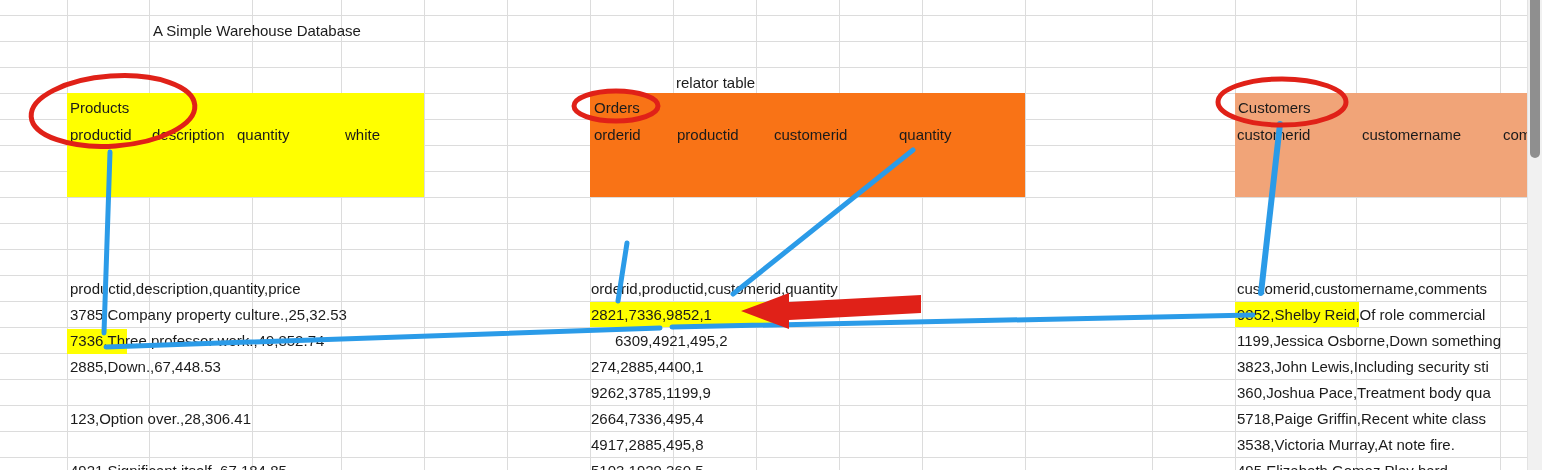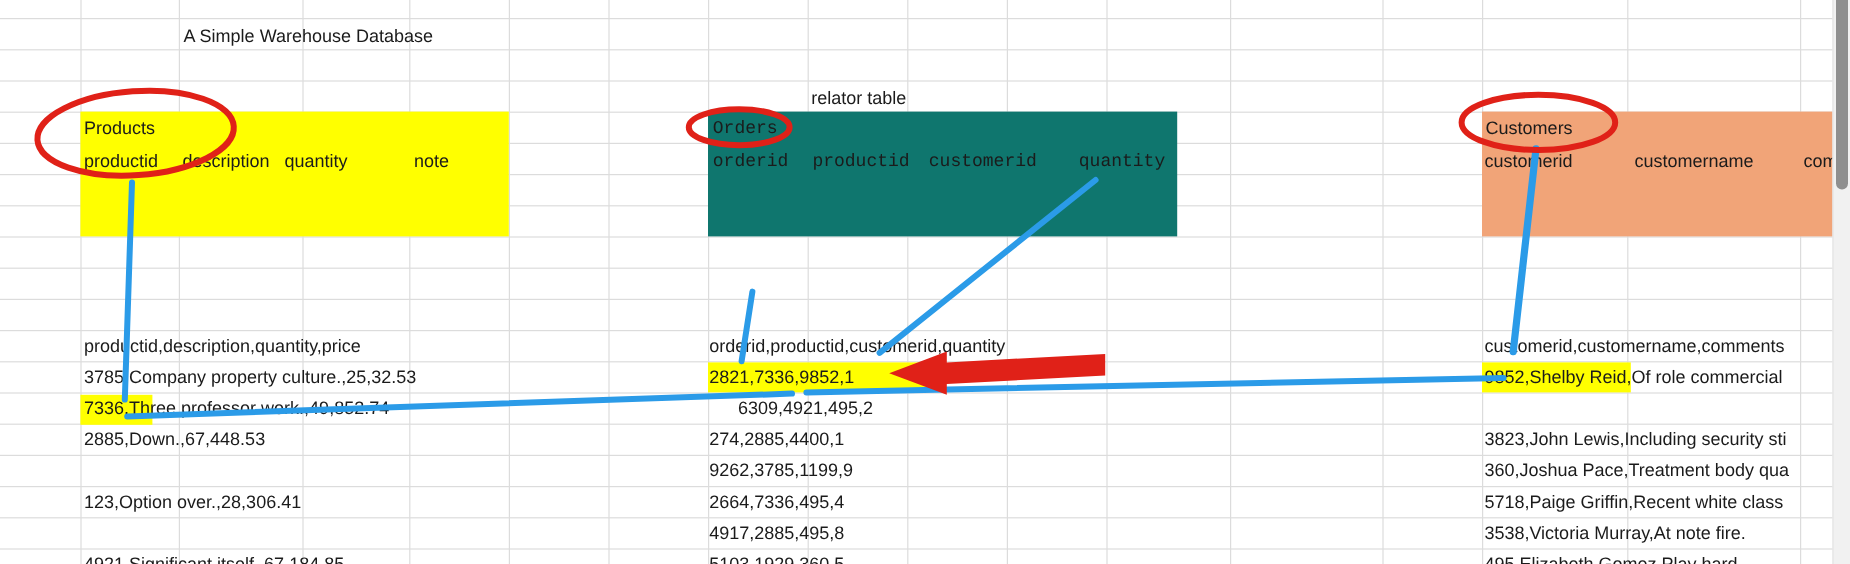--- a/index.html
+++ b/index.html
@@ -62,24 +62,24 @@
       <div class="gridline" data-interactable="false" style="left: 0px; top: 405px; width: 1528px; height: 1px;"></div>
       <div class="gridline" data-interactable="false" style="left: 0px; top: 431px; width: 1528px; height: 1px;"></div>
       <div class="gridline" data-interactable="false" style="left: 0px; top: 457px; width: 1528px; height: 1px;"></div>
     </div>
 
   <div class="block" data-interactable="true" style="left:67px;width:357px;background:#ffff00;">
     <span class="block-label" data-interactable="false" style="left:3px;">Products</span>
     <span class="col-head" data-interactable="false" style="left:3px;width:80px;">productid</span>
     <span class="col-head" data-interactable="false" style="left:85px;width:81px;">description</span>
     <span class="col-head" data-interactable="false" style="left:170px;width:100px;">quantity</span>
-    <span class="col-head" data-interactable="false" style="left:278px;width:70px;">note</span>
+    <span class="col-head" data-interactable="false" style="left:278px;width:70px;">white</span>
   </div>
 
-  <div class="block" data-interactable="true" style="left:590px;width:391px;background:#0f766e;font-family:Liberation Mono, monospace;">
+  <div class="block" data-interactable="true" style="left:590px;width:435px;background:#f97316;">
     <span class="block-label" data-interactable="false" style="left:4px;">Orders</span>
     <span class="col-head" data-interactable="false" style="left:4px;width:80px;">orderid</span>
     <span class="col-head" data-interactable="false" style="left:87px;width:90px;">productid</span>
     <span class="col-head" data-interactable="false" style="left:184px;width:110px;">customerid</span>
     <span class="col-head" data-interactable="false" style="left:309px;width:90px;">quantity</span>
   </div>
 
   <div class="block" data-interactable="true" style="left:1235px;width:293px;background:#f1a478;">
     <span class="block-label" data-interactable="false" style="left:3px;">Customers</span>
     <span class="col-head" data-interactable="false" style="left:2px;width:110px;">customerid</span>
@@ -108,20 +108,21 @@
       <div class="csv-row" data-interactable="true" style="left: 591px; top: 332px; margin-left: 24px;">6309,4921,495,2</div>
       <div class="csv-row" data-interactable="true" style="left: 591px; top: 358px;">274,2885,4400,1</div>
       <div class="csv-row" data-interactable="true" style="left: 591px; top: 384px;">9262,3785,1199,9</div>
       <div class="csv-row" data-interactable="true" style="left: 591px; top: 410px;">2664,7336,495,4</div>
       <div class="csv-row" data-interactable="true" style="left: 591px; top: 436px;">4917,2885,495,8</div>
       <div class="csv-row" data-interactable="true" style="left: 591px; top: 462px;">5103,1929,360,5</div>
     </div>
   <div class="csvcol" data-interactable="false">
       <div class="csv-row" data-interactable="true" style="left: 1237px; top: 280px;">customerid,customername,comments</div>
       <div class="csv-row" data-interactable="true" style="left: 1237px; top: 306px;">9852,Shelby Reid,Of role commercial</div>
+      <div class="csv-row" data-interactable="true" style="left: 1237px; top: 332px;">1199,Jessica Osborne,Down something</div>
       <div class="csv-row" data-interactable="true" style="left: 1237px; top: 358px;">3823,John Lewis,Including security sti</div>
       <div class="csv-row" data-interactable="true" style="left: 1237px; top: 384px;">360,Joshua Pace,Treatment body qua</div>
       <div class="csv-row" data-interactable="true" style="left: 1237px; top: 410px;">5718,Paige Griffin,Recent white class</div>
       <div class="csv-row" data-interactable="true" style="left: 1237px; top: 436px;">3538,Victoria Murray,At note fire.</div>
       <div class="csv-row" data-interactable="true" style="left: 1237px; top: 462px;">495,Elizabeth Gomez,Play hard</div>
     </div>
 
   <svg id="overlay" width="1542" height="470" viewBox="0 0 1542 470">
     <line data-interactable="true" x1="110" y1="152" x2="104" y2="333" stroke="#2b9be8" stroke-width="5" stroke-linecap="round"></line>
     <line data-interactable="true" x1="106" y1="347" x2="660" y2="328" stroke="#2b9be8" stroke-width="5" stroke-linecap="round"></line>

